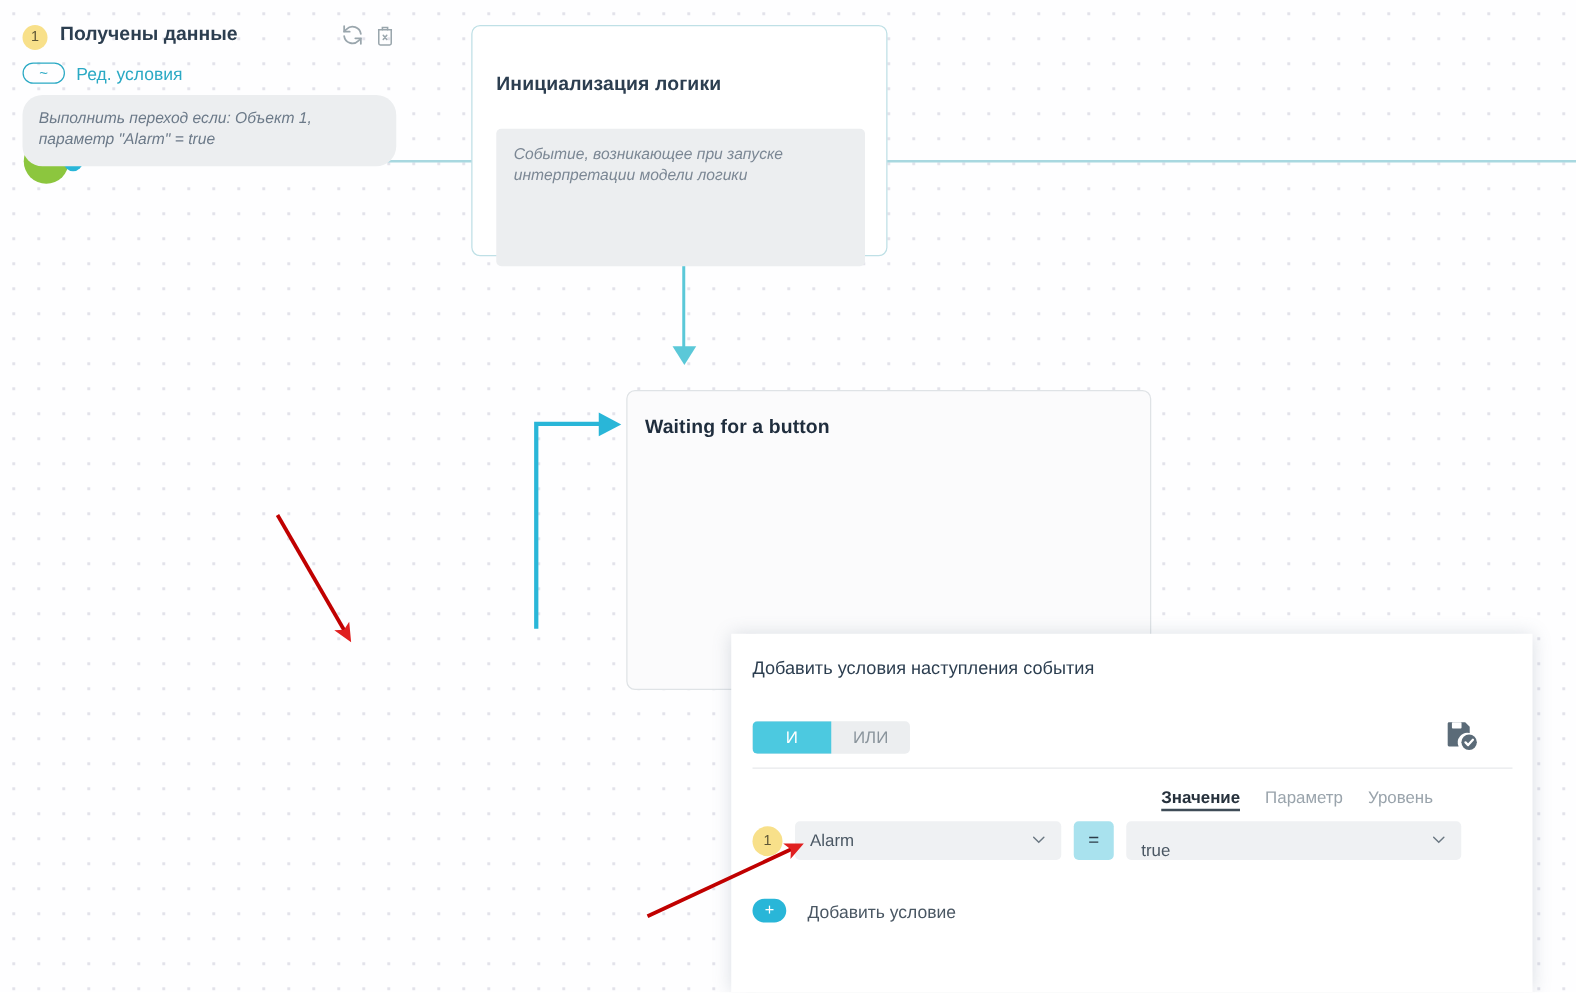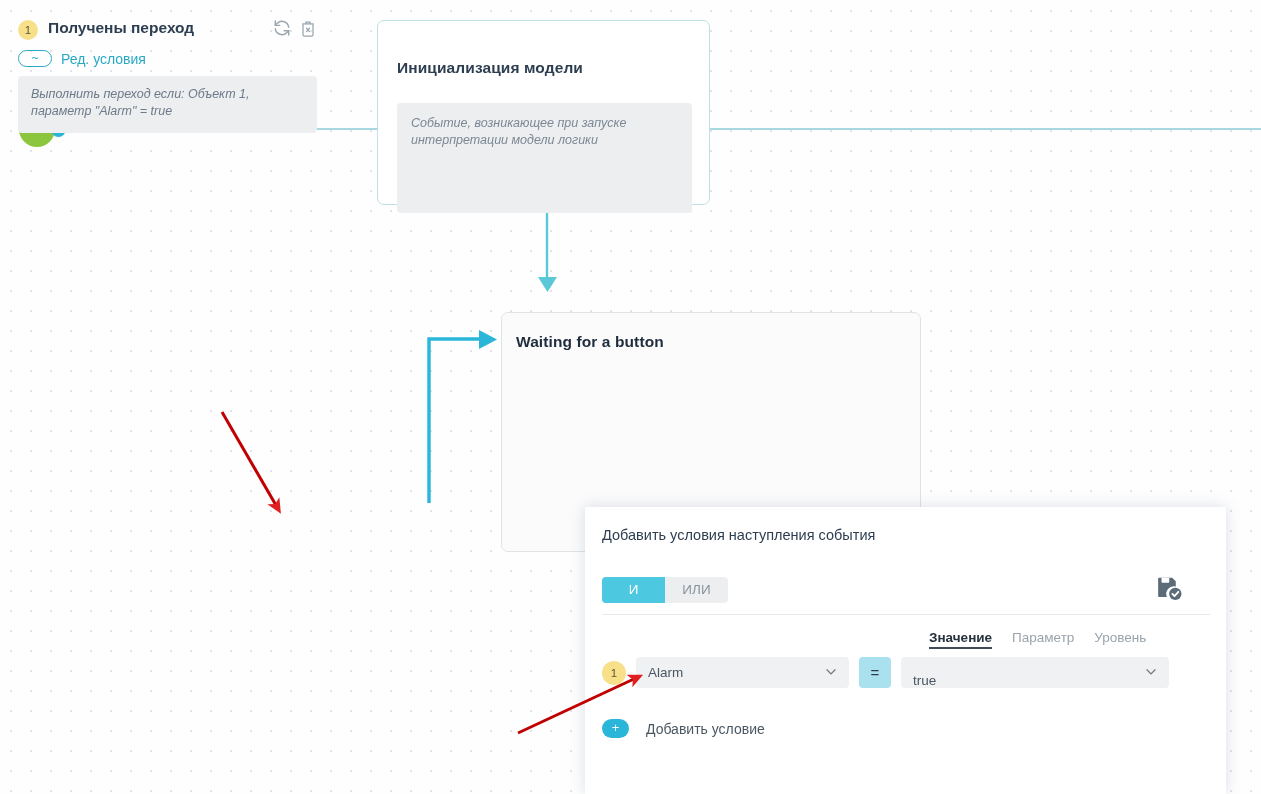--- a/index.html
+++ b/index.html
@@ -166,21 +166,21 @@
     font-size: 12px;
     line-height: 14px;
     text-align: center;
     box-sizing: border-box;
   }
   #trans-expr {
     position: absolute;
     left: 18px; top: 76px;
     width: 299px; height: 57px;
     background: #eceef0;
-    border-radius: 4px;
+    border-radius: 16px;
     padding: 10px 13px;
     box-sizing: border-box;
     color: #6c7a89;
     font-size: 12.5px;
     font-style: italic;
     line-height: 17px;
   }
 
   
   #dialog {
@@ -364,32 +364,32 @@
     <path d="M429,503 V339 H480" stroke="#29b6d8" stroke-width="3.4" fill="none"></path>
     <polygon points="479,330 479,349 497,339.5" fill="#29b6d8"></polygon>
 
     <path d="M591,507 H607" stroke="#29b6d8" stroke-width="3.4" fill="none"></path>
   </svg>
 
   <div class="start-node"></div>
   <div class="start-port"></div>
 
   <div class="node" id="node-init">
-    <div class="node-title">Инициализация модели</div>
+    <div class="node-title">Инициализация логики</div>
     <div class="node-desc">Событие, возникающее при запуске интерпретации модели логики</div>
   </div>
 
   <div class="node" id="node-wait">
     <div class="node-title">Waiting for a button</div>
 
   </div>
 
   <div id="node-trans">
     <div class="badge-num">1</div>
-    <div id="trans-title">Получены переход</div>
+    <div id="trans-title">Получены данные</div>
 
     <div class="icon-btn" id="icon-sync">
       <svg width="20" height="20" viewBox="0 0 24 24" fill="none" stroke="currentColor" stroke-width="1.7" stroke-linecap="round">
         <path d="M20 11a8 8 0 0 0-13.6-4.6L4 8.5"></path>
         <polyline points="4,3.5 4,8.8 9.3,8.8"></polyline>
         <path d="M4 13a8 8 0 0 0 13.6 4.6L20 15.5"></path>
         <polyline points="20,20.5 20,15.2 14.7,15.2"></polyline>
       </svg>
     </div>
     <div class="icon-btn" id="icon-trash">

